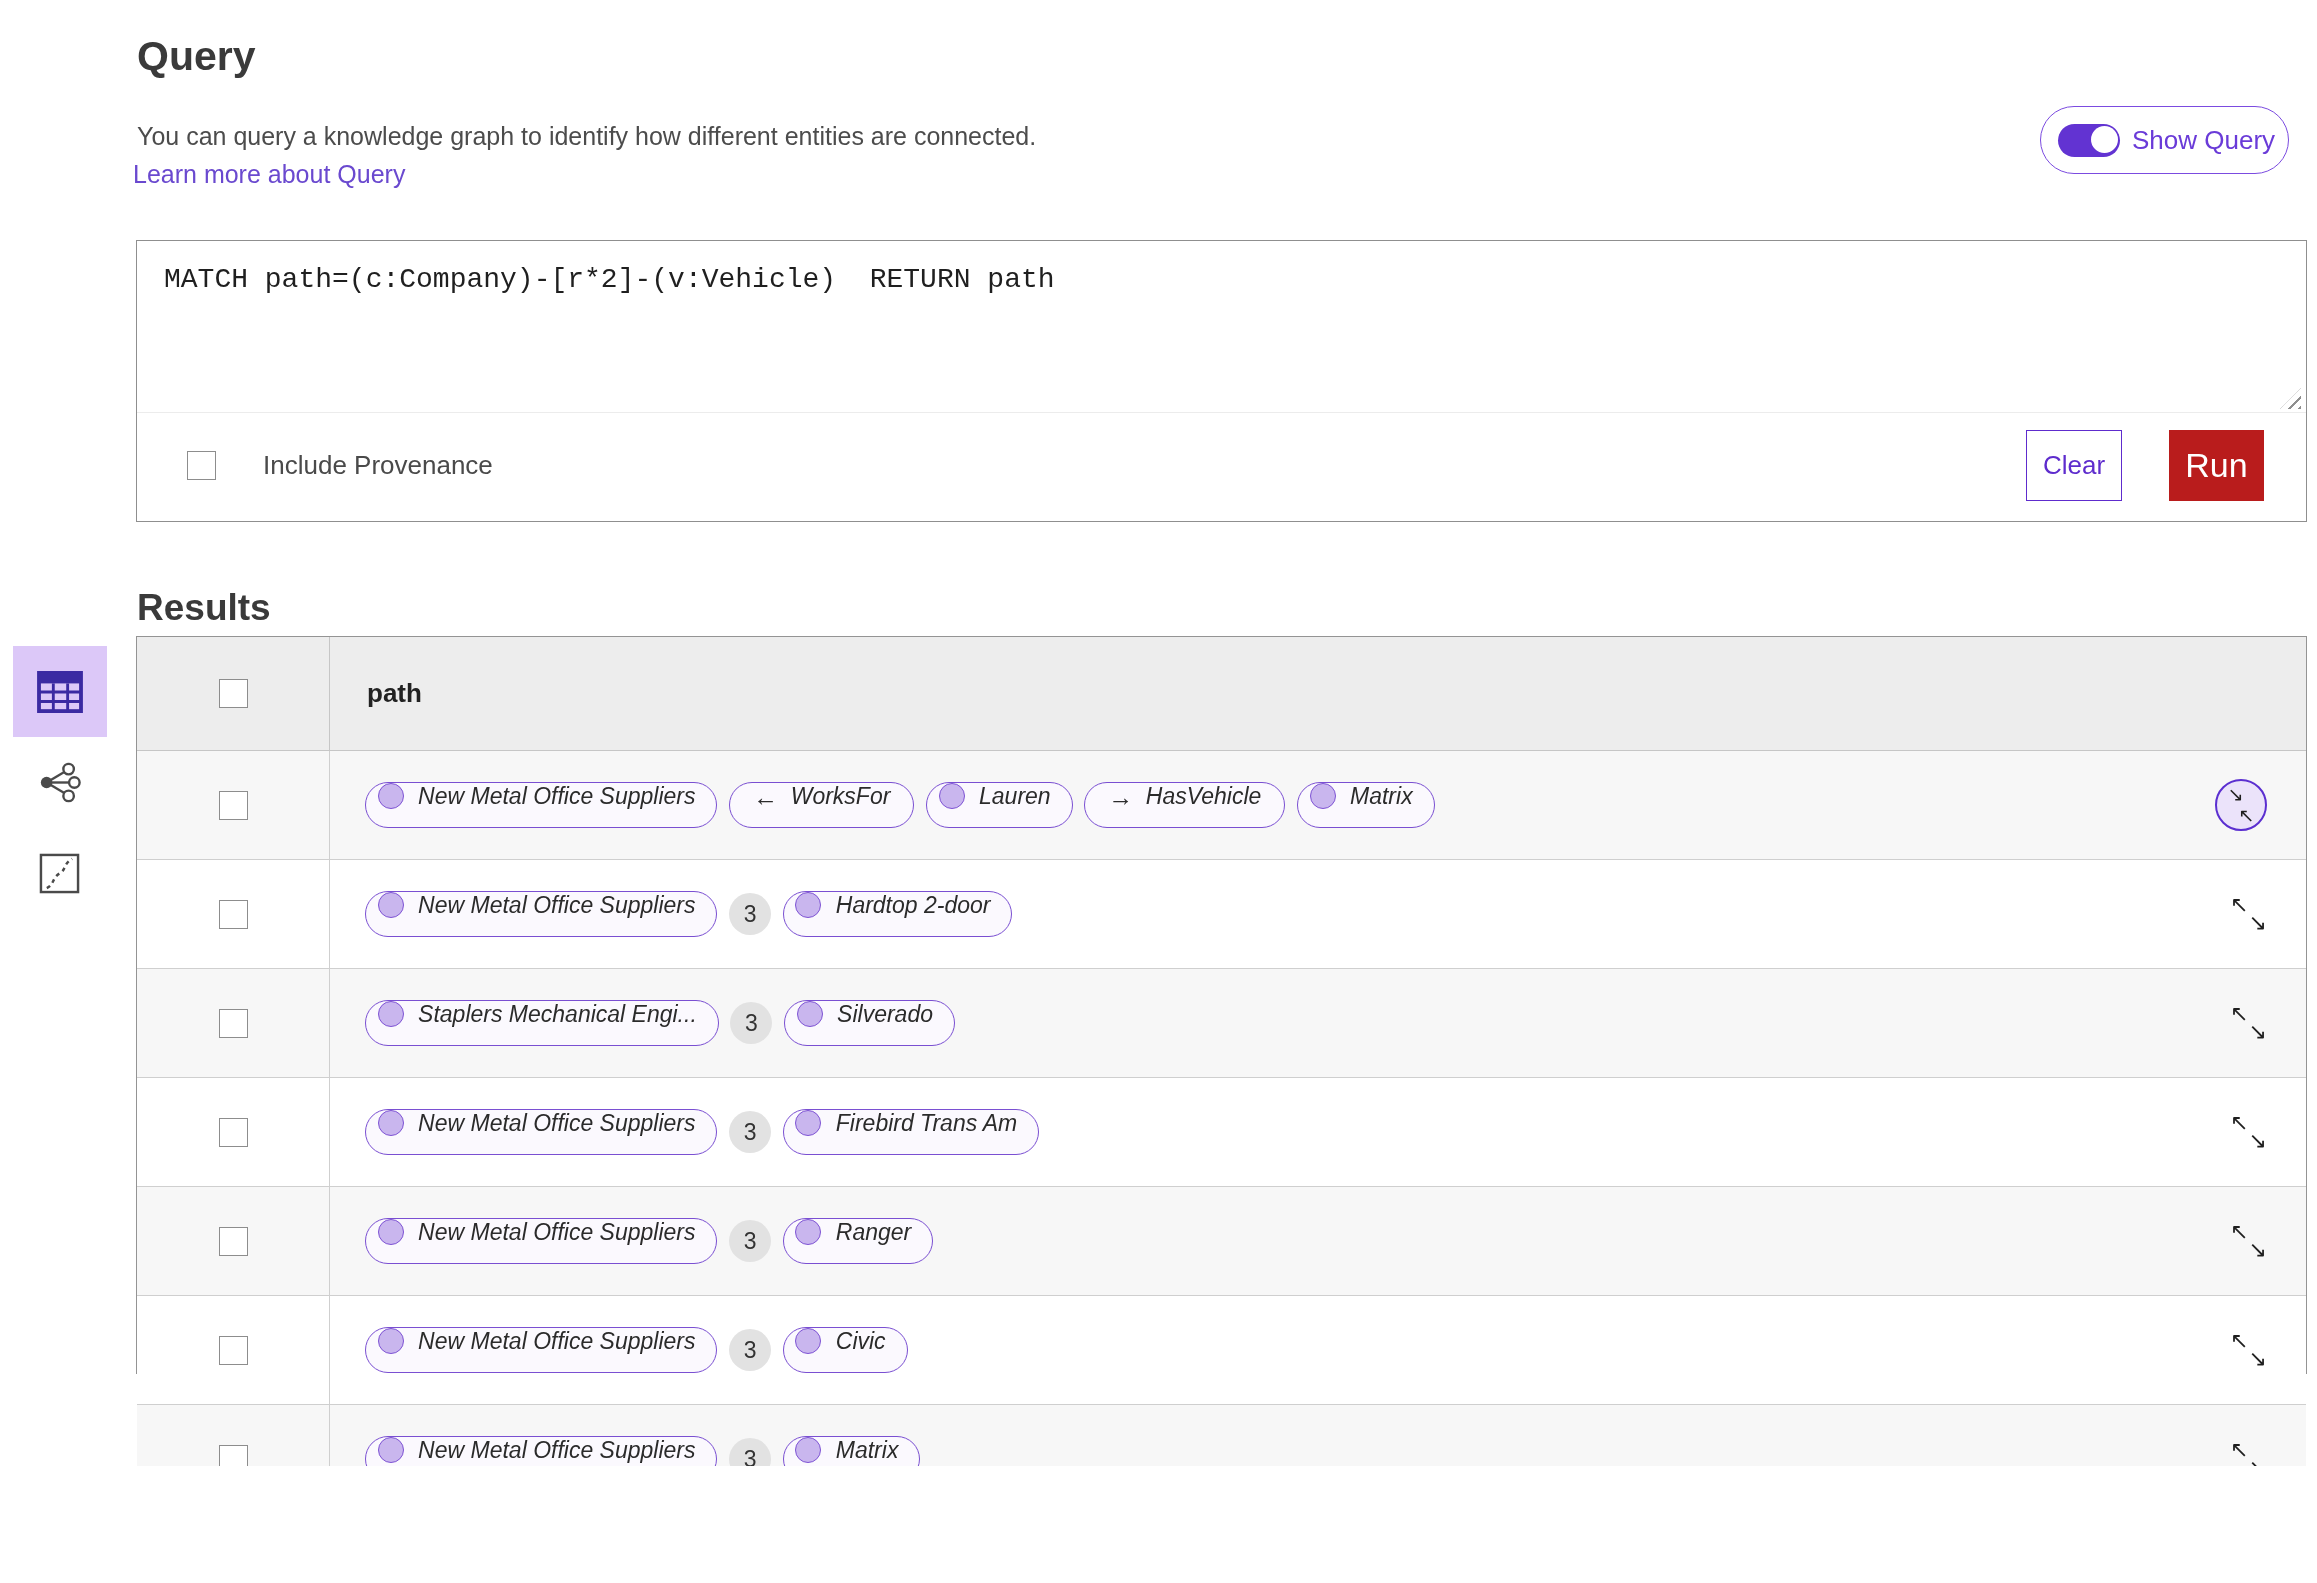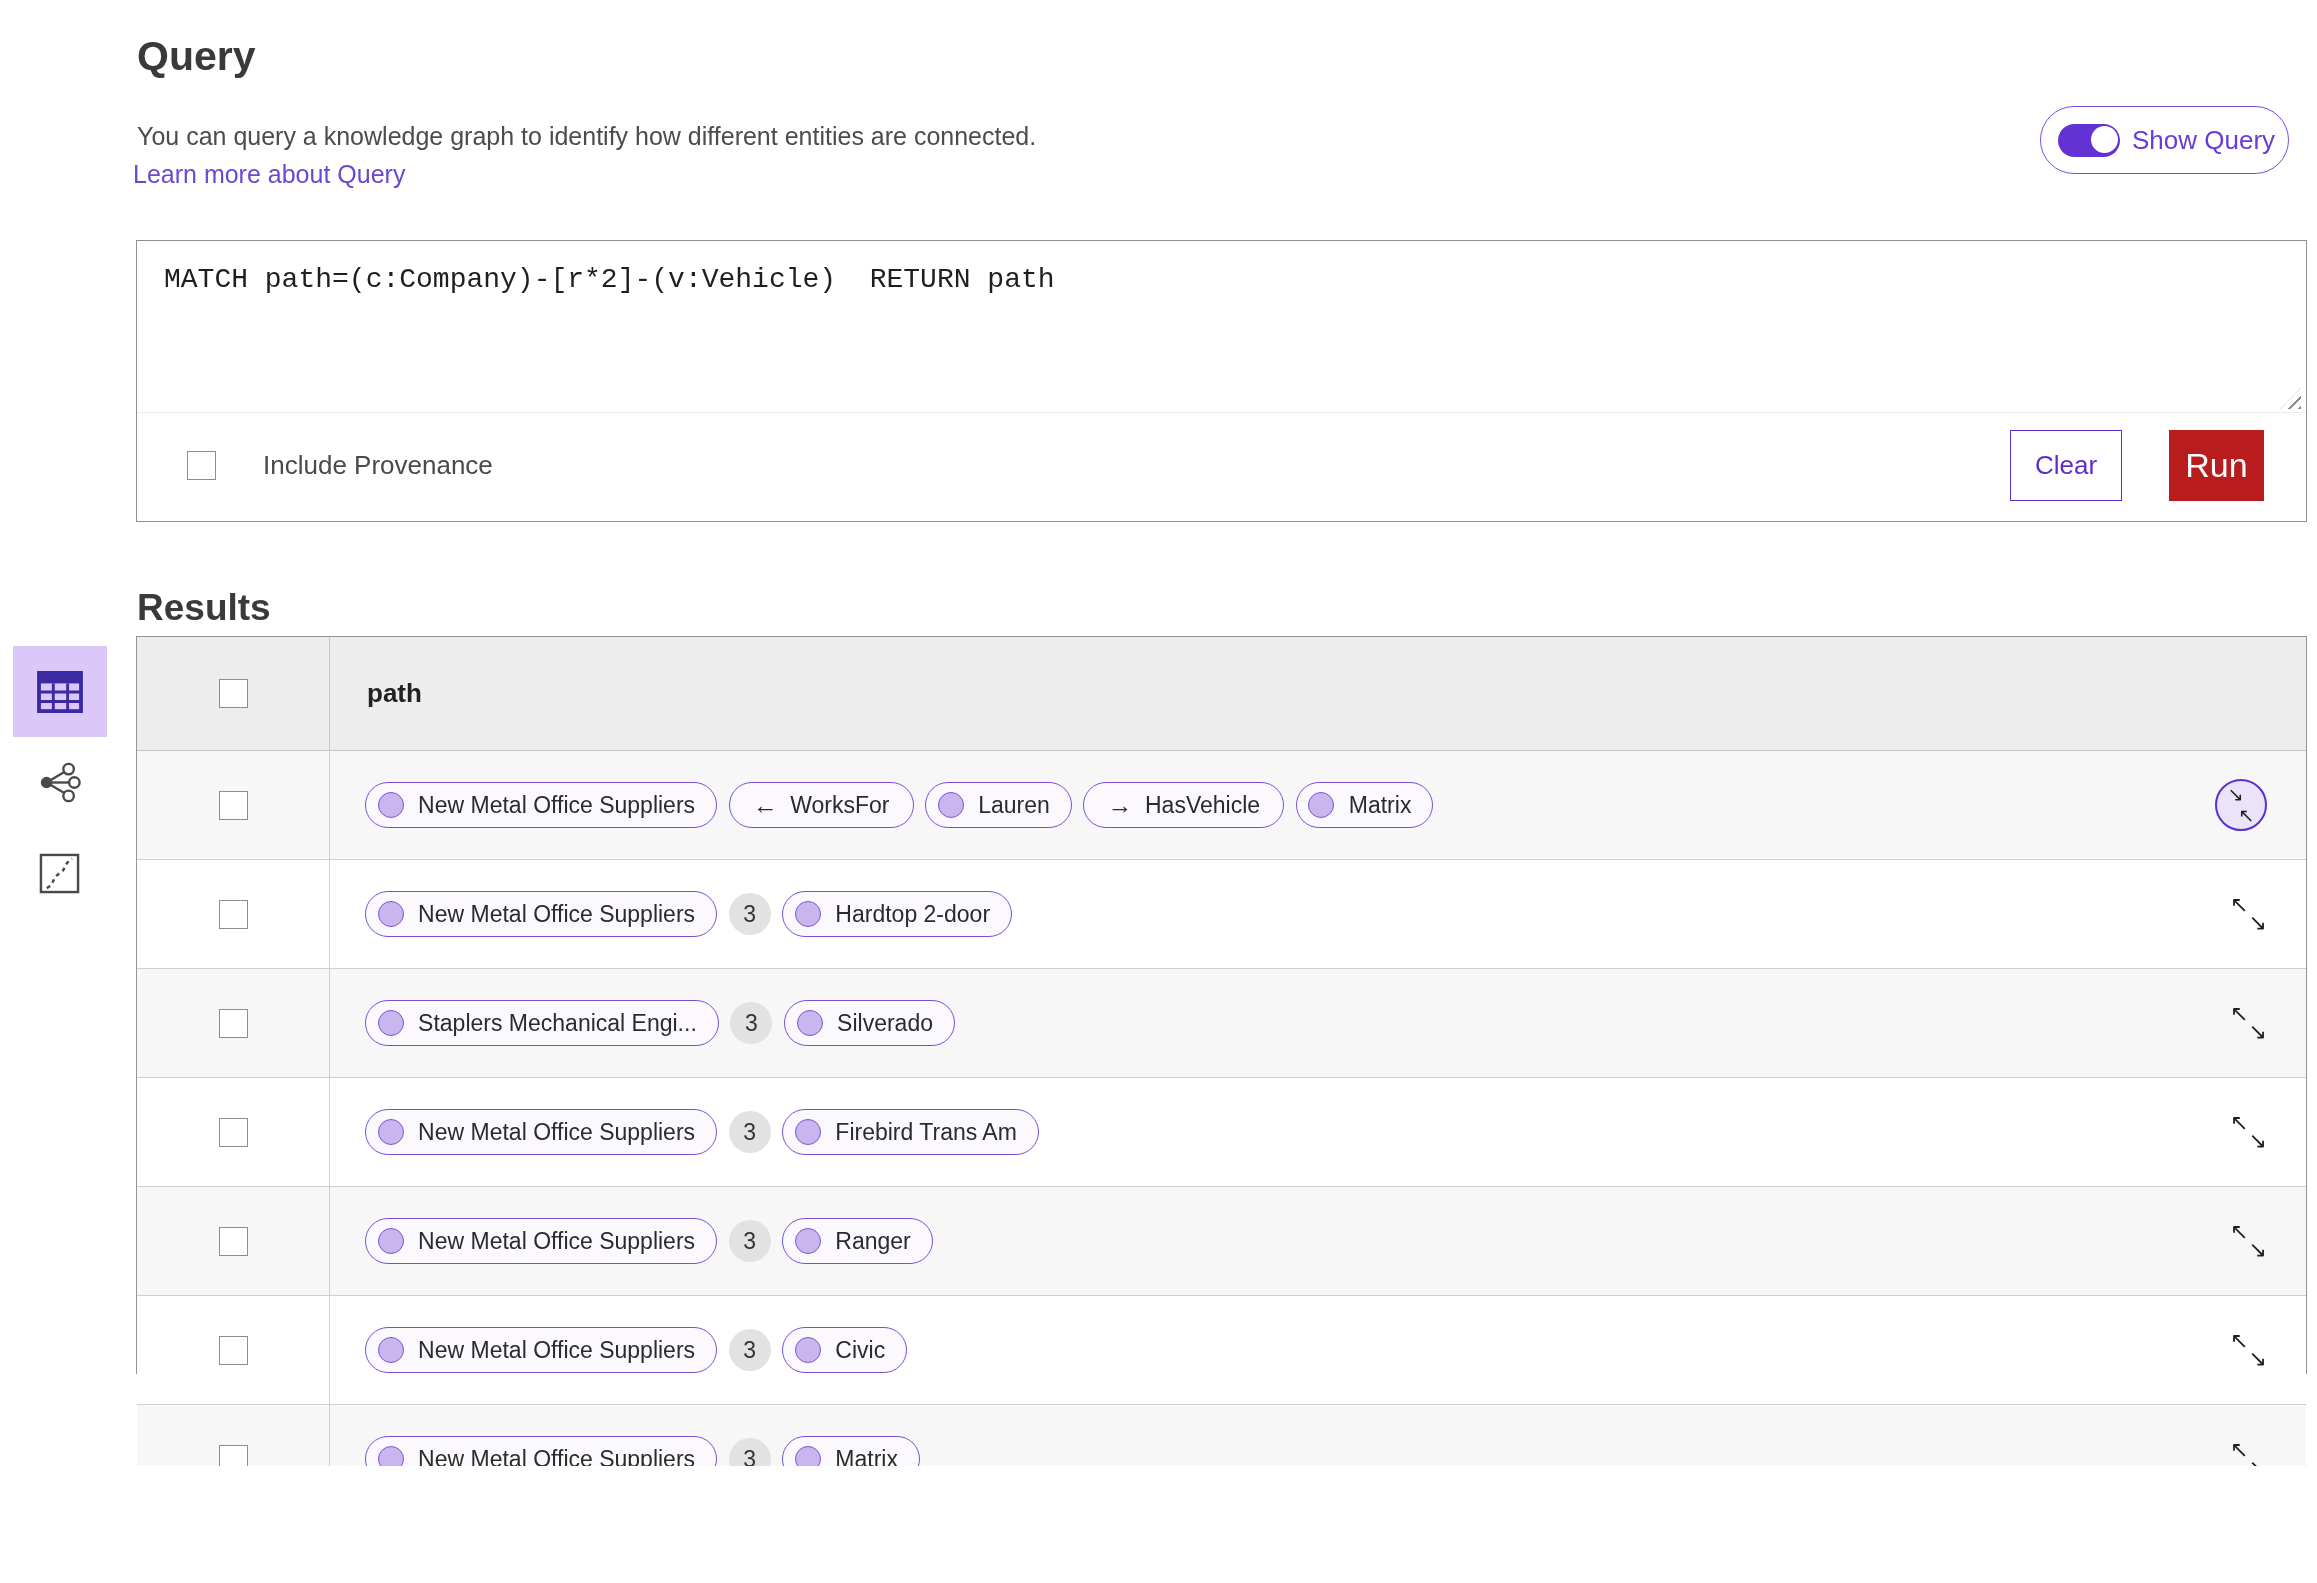--- a/index.html
+++ b/index.html
@@ -39,21 +39,21 @@
     clip-path:polygon(100% 0,0 100%,100% 100%);
   }
   .query-footer { height:104px; display:flex; align-items:center; padding:0 42px 0 50px;gap:26px; }
   .cb {
     appearance:none; -webkit-appearance:none; width:29px; height:29px;
     border:1.9px solid #8d8d8d; background:#fff; margin:0; cursor:pointer; flex:0 0 auto;
   }
   .prov-label { font-size:26px; color:#4a4a4a; margin-left:21px; }
   .spacer { flex:1; }
   .btn-clear {
-    width:112px; height:71px; background:#fff; border:1.9px solid #5e2ccd; color:#5e2ccd;
+    width:96px; height:71px; background:#fff; border:1.9px solid #5e2ccd; color:#5e2ccd;
     font-size:26px; font-family:inherit; cursor:pointer; margin-right:21px;
   }
   .btn-run {
     width:95px; height:71px; background:#b91c1c; border:none; color:#fff;
     font-size:34px; font-family:inherit; cursor:pointer;
   }
 
   
   .r-title { position:absolute; left:137px; top:556px; font-size:37px; font-weight:bold; color:#3a3a3a; }
 
@@ -72,23 +72,23 @@
                font-weight:bold; font-size:26px; color:#222; }
 
   .rows-viewport { height:715px; overflow:hidden; }
   .trow { height:109px; display:flex; border-bottom:1px solid #cfcfcf; background:#fff; }
   .trow:nth-child(odd) { background:#f7f7f7; }
   .trow .col-check { border-right:1px solid #cfcfcf; }
   .cell-path { flex:1; display:flex; align-items:center; padding:0 39px 0 35px; }
   .pills { display:flex; align-items:center; gap:11.6px; flex:1; min-width:0; }
 
   .pill {
-    display:inline-flex; align-items:center; height:46px; border:1.9px solid #7a4fd2;
+    display:inline-flex; height:46px; border:1.9px solid #7a4fd2;
     border-radius:25px; background:#fbf9fe; font-size:23px; color:#2b2b2b;
-    white-space:nowrap; cursor:pointer; flex:0 0 auto;
+    white-space:nowrap; cursor:pointer; flex:0 0 auto;font-style:italic;
   }
   .pill.entity { padding:0 21px 0 11.6px; gap:14.5px; }
   .pill.rel    { padding:0 23px; gap:12.6px; }
   .dot { width:26px; height:26px; border-radius:50%; background:#c9b6ee; border:1.9px solid #7e53d4; flex:0 0 auto; }
   .rel-arrow { font-size:25px; color:#2b2b2b; }
   .count {
     width:42px; height:42px; border-radius:50%; background:#e2e2e2; color:#333;
     display:flex; align-items:center; justify-content:center; font-size:23px;
     cursor:pointer; flex:0 0 auto;
   }

